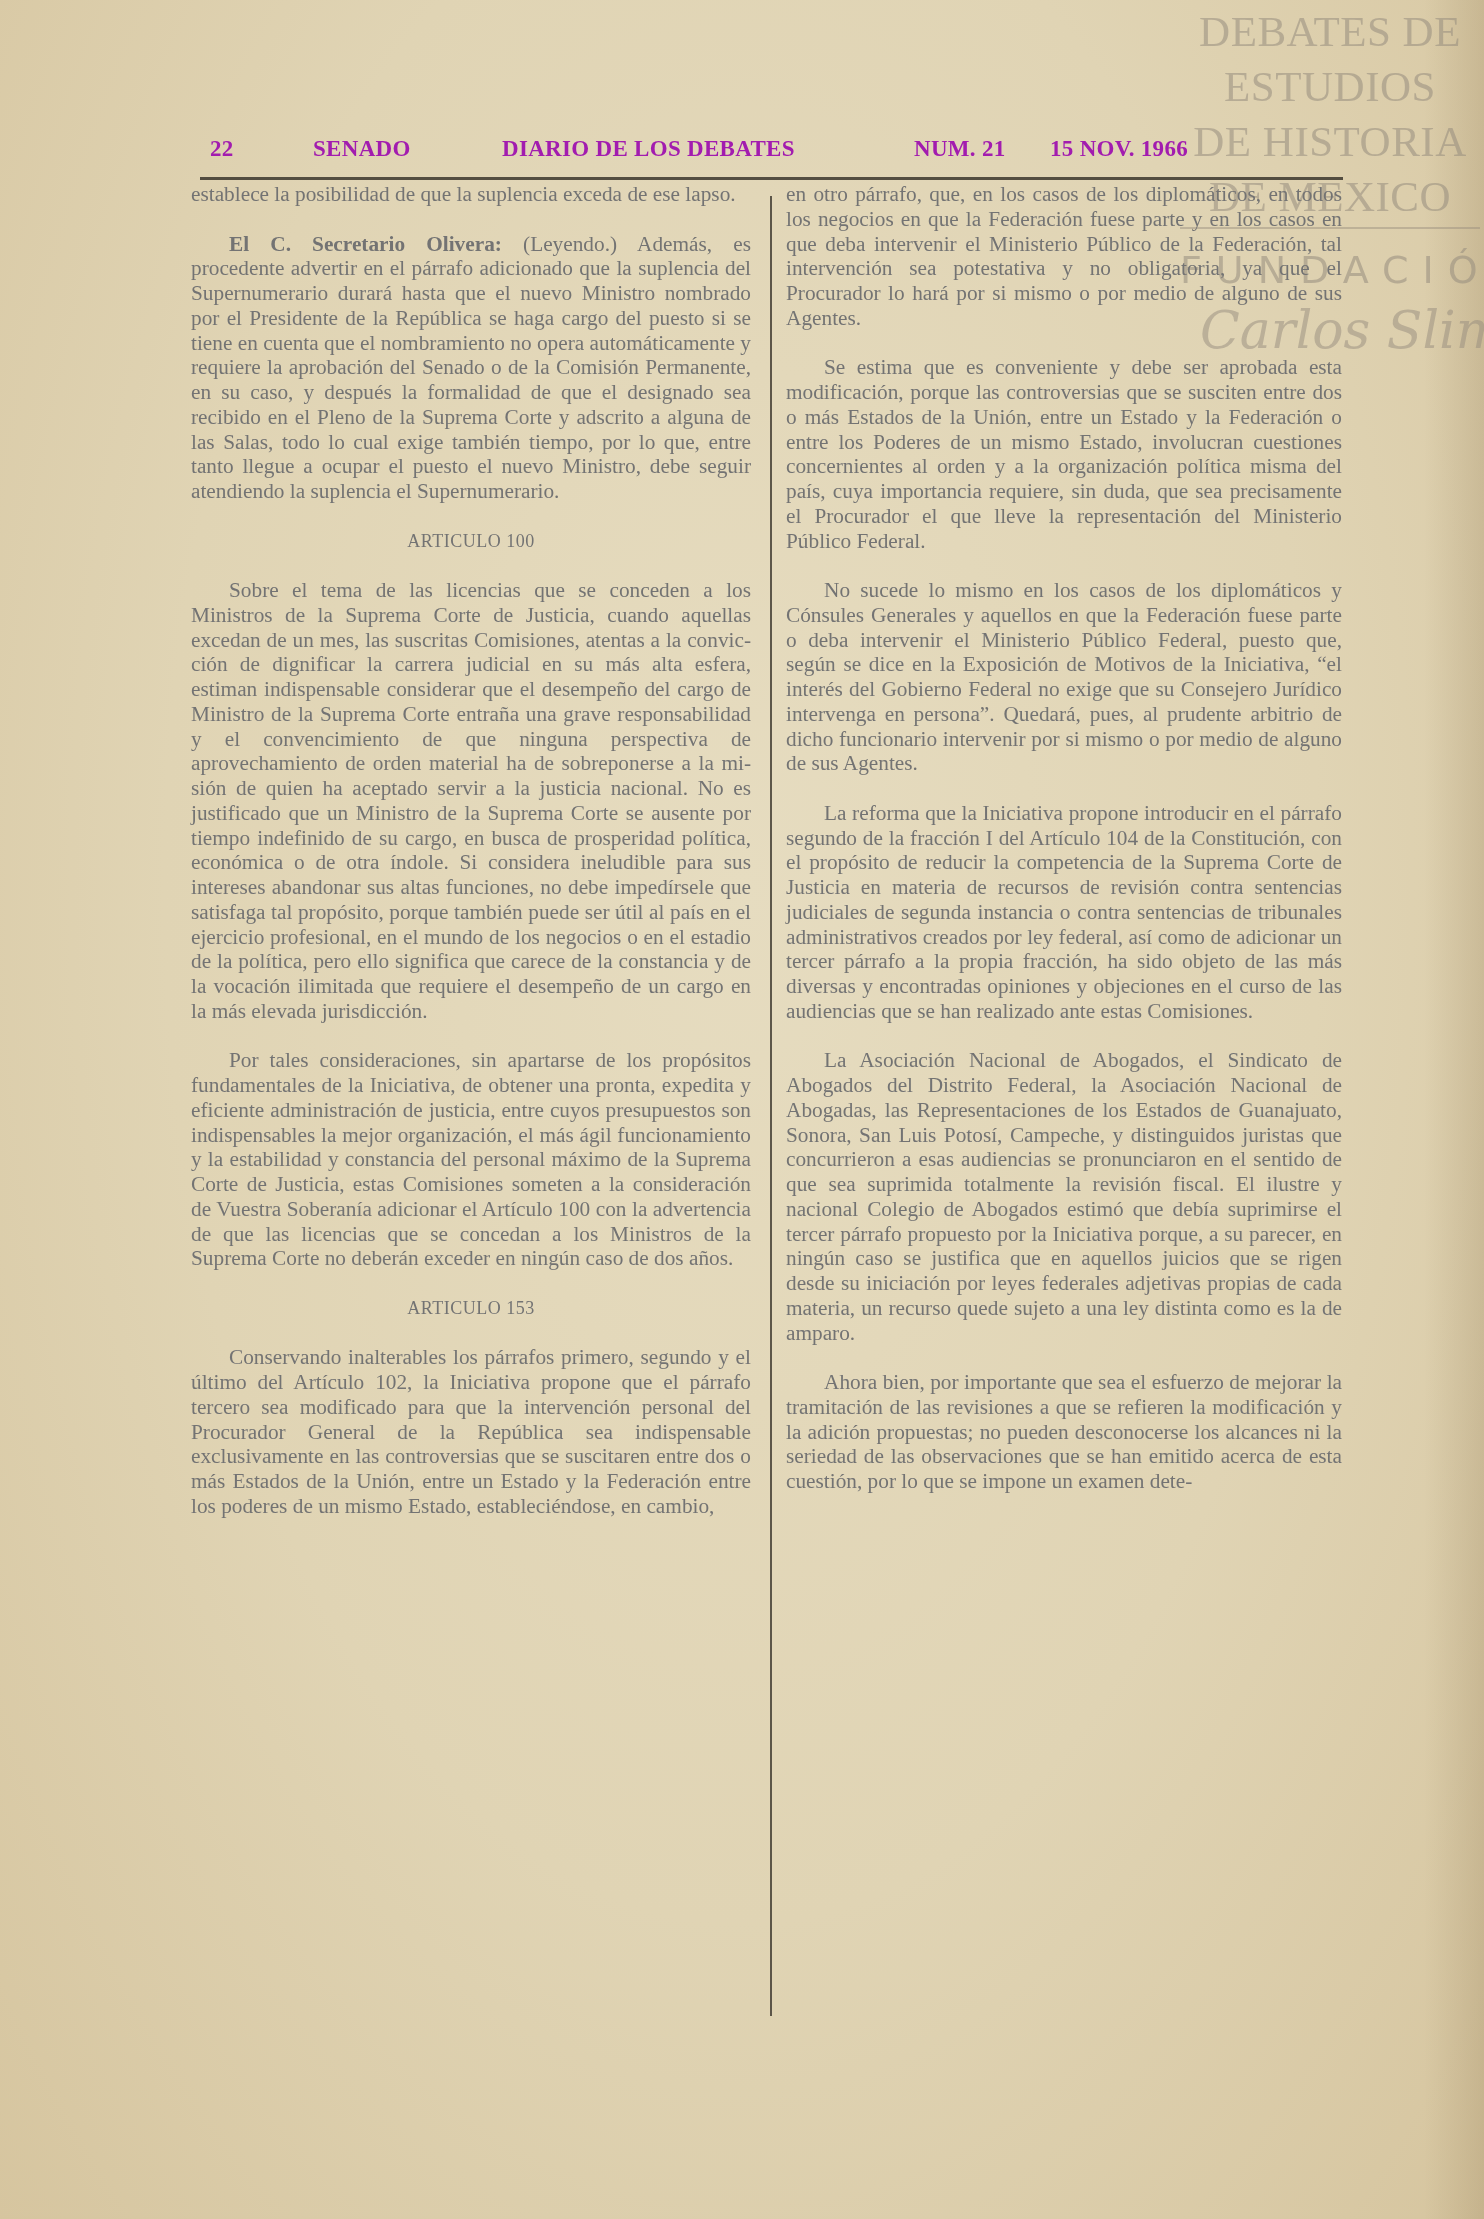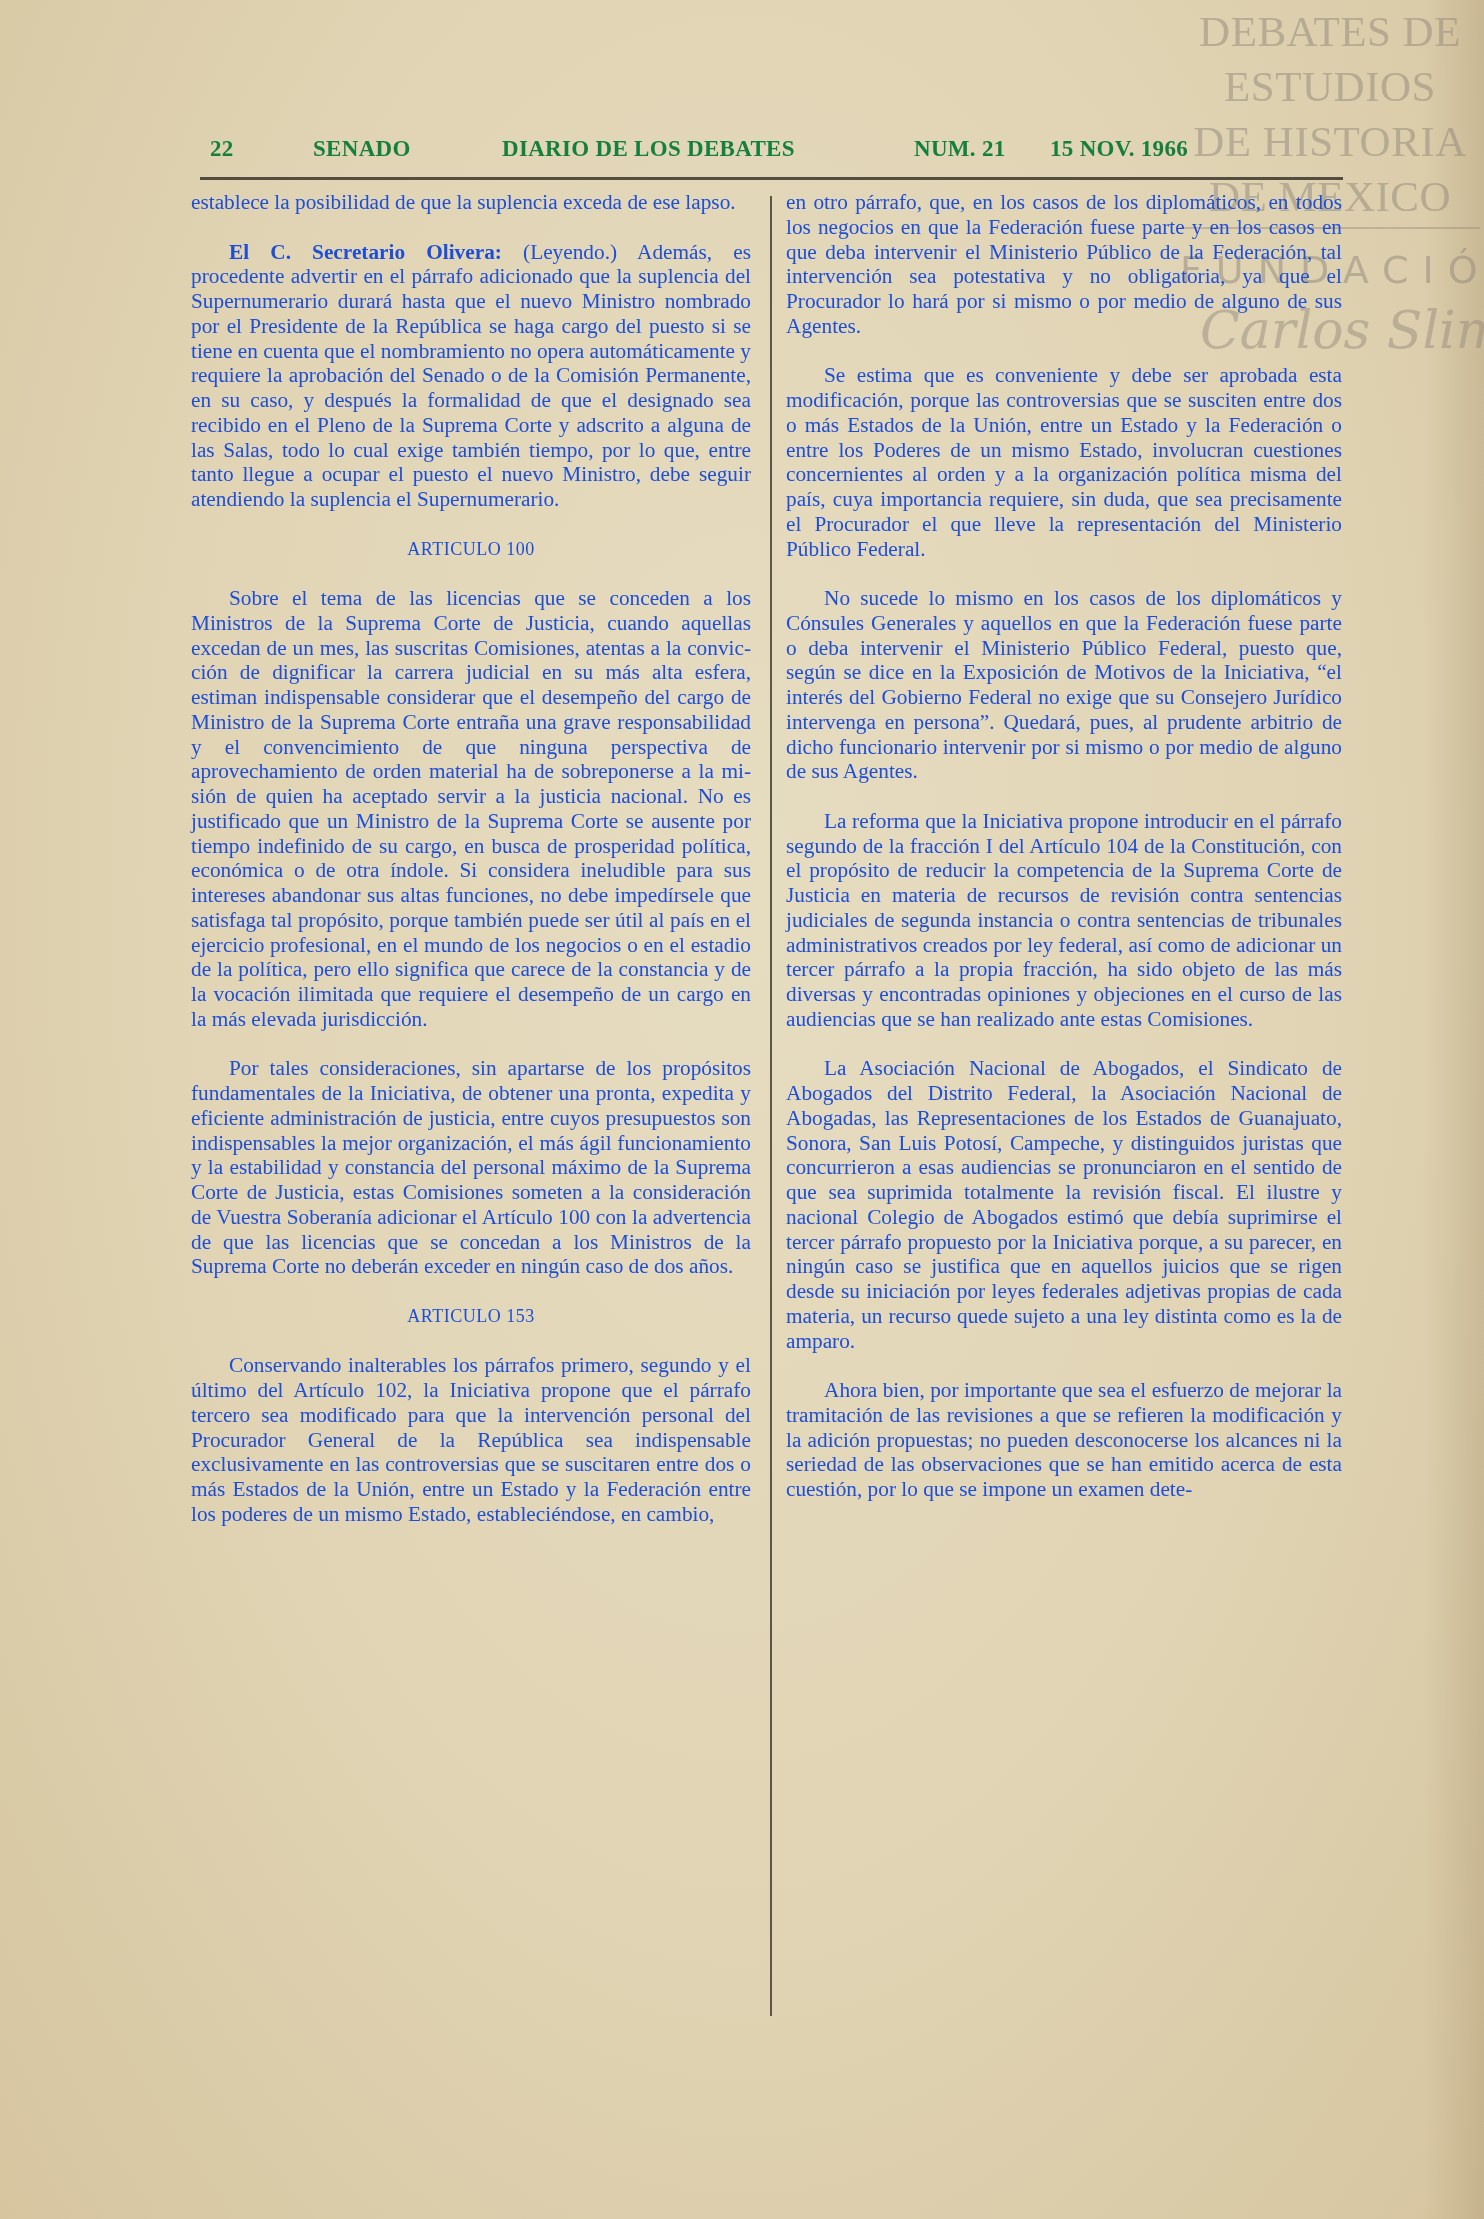--- a/index.html
+++ b/index.html
@@ -10,40 +10,40 @@
       color: #2d2a24;
     }
     .page { position: absolute; left: 0; top: 0; width: 1484px; height: 2219px; }
     .edge-shade {
       position: absolute; right: 0; top: 0; width: 60px; height: 2219px;
       background: linear-gradient(to right, rgba(0,0,0,0), rgba(120,95,55,0.18));
     }
     .header {
       position: absolute; left: 210px; top: 136px; width: 1130px; height: 34px;
       font-family: "Liberation Serif", serif; font-weight: bold; font-size: 23px;
-      color: #15803d; letter-spacing: 0.3px;
+      color: #a21caf; letter-spacing: 0.3px;
     }
     .header span { position: absolute; top: 0; white-space: nowrap; }
     .h-page { left: 0; }
     .h-sen { left: 103px; }
     .h-diario { left: 292px; }
     .h-num { left: 704px; }
     .h-date { left: 840px; text-align: center; }
     .rule {
       position: absolute; left: 200px; top: 177px; width: 1143px; height: 3px;
       background: #3b362d; opacity: 0.85;
     }
     .divider {
       position: absolute; left: 770px; top: 196px; width: 2px; height: 1820px;
       background: #3b362d; opacity: 0.8;
     }
     .col {
-      position: absolute; top: 190px; width: 560px;
+      position: absolute; top: 182px; width: 560px;
       font-size: 21.3px; line-height: 24.75px; text-align: justify;
-      color: #1d4ed8;
+      color: #737373;
     }
     .col.left { left: 191px; }
     .col.right { left: 786px; width: 556px; }
     .col p { margin: 0 0 24.75px 0; text-indent: 38px; hyphens: manual; }
     .col p.noindent { text-indent: 0; }
     .col h3 {
       margin: 0 0 24.75px 0; font-weight: normal; font-size: 18px;
       text-align: center; letter-spacing: 0.5px; line-height: 24.75px;
       padding-top: 0;
     }

